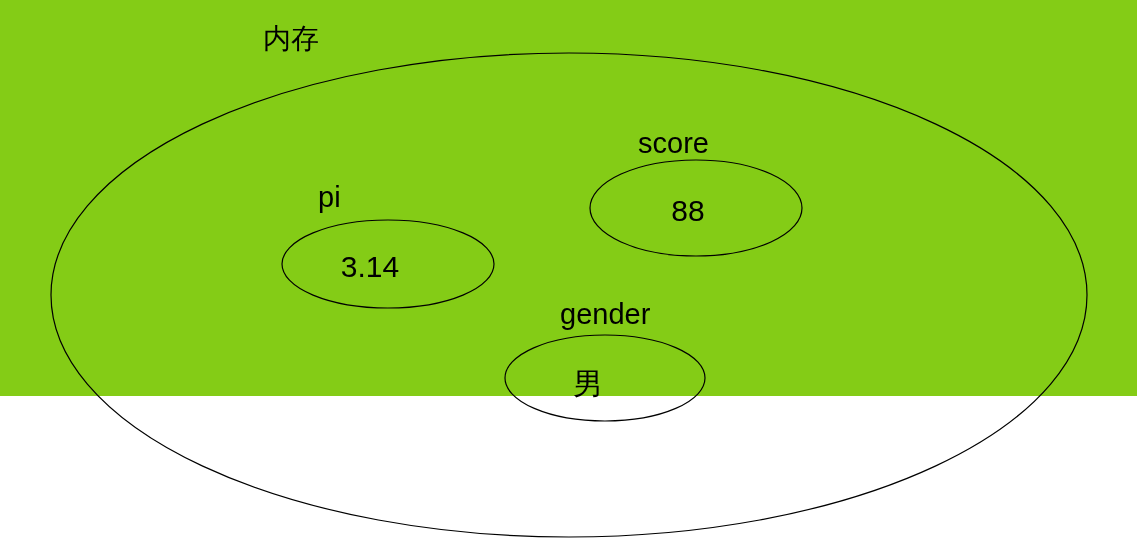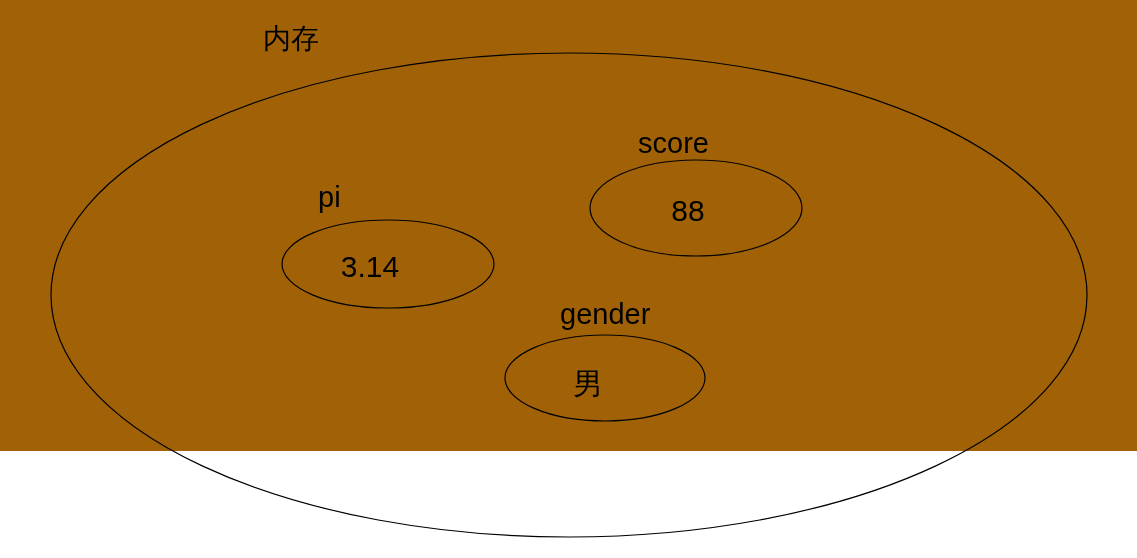--- a/index.html
+++ b/index.html
@@ -7,22 +7,22 @@
     padding: 0;
     background: #ffffff;
     width: 1137px;
     height: 558px;
     overflow: hidden;
     font-family: "Liberation Sans", "DejaVu Sans", sans-serif;
   }
   .diagram-wrap {
     position: relative;
     width: 1137px;
-    height: 451px;
-    background: #a16207;
+    height: 396px;
+    background: #84cc16;
     text-decoration: underline;
   }
   svg text {
     fill: #000000;
     font-family: "Liberation Sans", "DejaVu Sans", sans-serif;
   }
   .container-label {
     font-size: 28px;
   }
   .node-label {

